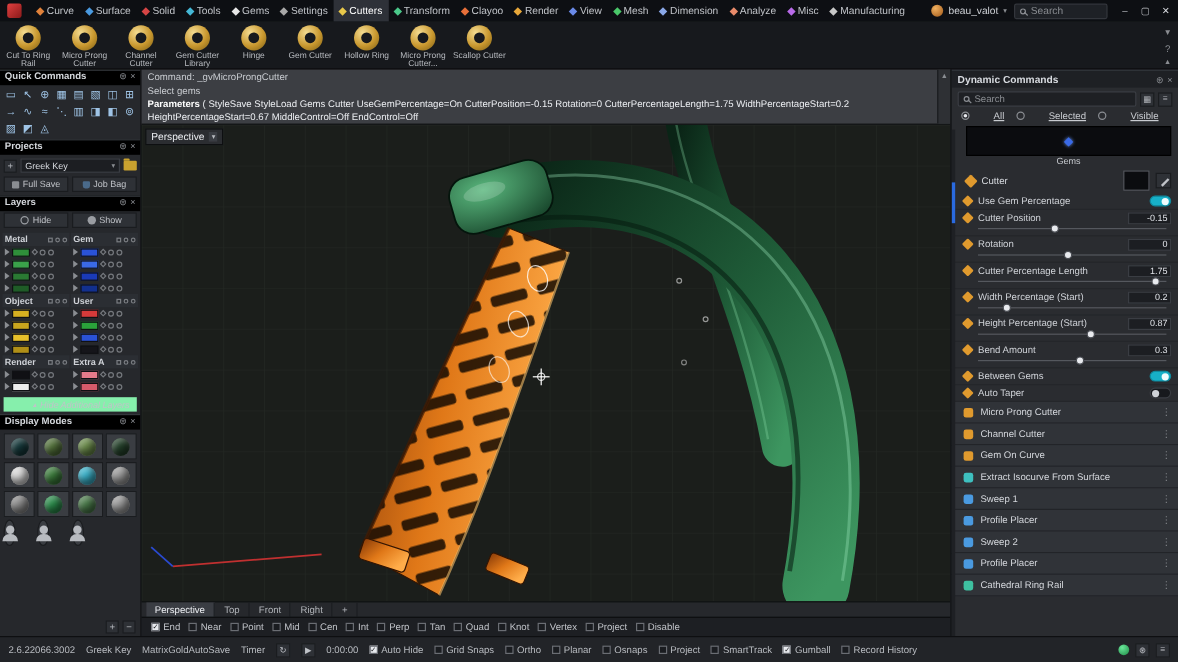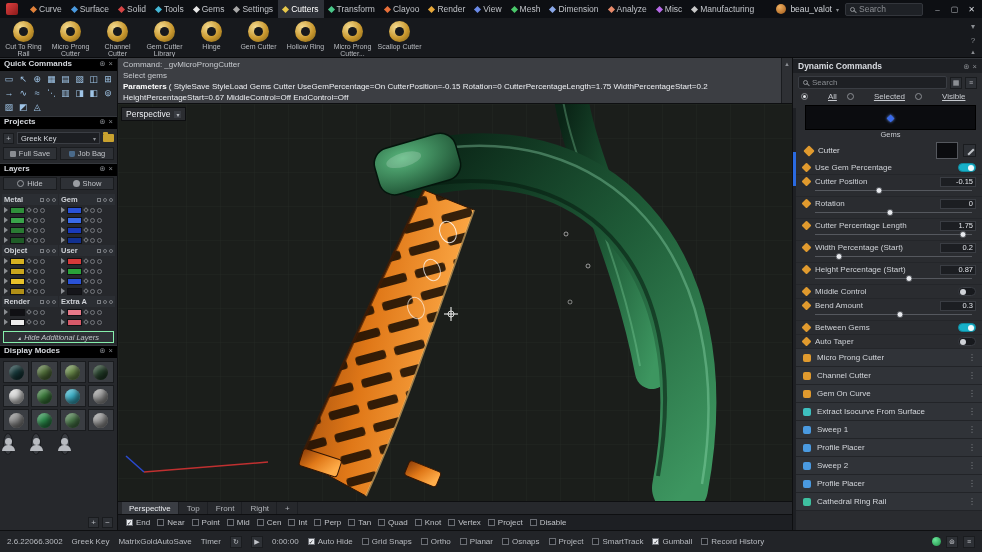--- a/index.html
+++ b/index.html
@@ -55,21 +55,21 @@
   .layers-grid { display:grid; grid-template-columns:1fr 1fr; column-gap:1px; padding:1px 2px 2px; }
   .lg-head { display:flex; align-items:center; height:11px; padding:0 2px; background:#2b2e33; color:#cfd2d7; font-size:7.5px; font-weight:bold; }
   .lg-icons { margin-left:auto; display:flex; gap:2px; align-items:center; }
   .lg-dot { width:4px; height:4px; border:1px solid #7a7d82; border-radius:50%; }
   .lg-sq { width:4px; height:4px; border:1px solid #7a7d82; }
   .lg-row { display:flex; align-items:center; height:10px; gap:2px; padding:0 2px; }
   .tri { width:0; height:0; border-left:4px solid #8a8d92; border-top:3px solid transparent; border-bottom:3px solid transparent; flex:0 0 auto; }
   .swatch { width:15px; height:7px; border:1px solid #101114; flex:0 0 auto; }
   .mini { width:5px; height:5px; border:1px solid #75787d; border-radius:50%; flex:0 0 auto; }
   .mini.dm { border-radius:0; transform:rotate(45deg); width:4px; height:4px; }
-  .hide-add { margin:2px 3px; height:12px; background:#2e3136; border:1px solid #86efac; display:flex; align-items:center; justify-content:center; gap:3px; color:#c0c3c8; font-size:7.5px;font-style:italic; }
+  .hide-add { margin:2px 3px; height:12px; background:#2e3136; border:6px solid #86efac; display:flex; align-items:center; justify-content:flex-end; gap:3px; color:#c0c3c8; font-size:7.5px;font-style:italic; }
   .dm-grid { display:grid; grid-template-columns:repeat(4,1fr); gap:2px; padding:3px; }
   .dm-cell { height:22px; background:#3a3d42; border:1px solid #1a1c1f; display:flex; align-items:center; justify-content:center; position:relative; }
   .sphere { width:15px; height:15px; border-radius:50%; box-shadow:inset -3px -4px 5px rgba(0,0,0,.55), inset 2px 3px 4px rgba(255,255,255,.3); }
   .dm-cell.avatar::before { content:''; position:absolute; top:4px; width:7px; height:7px; border-radius:50%; background:#b8bbc0; }
   .dm-cell.avatar::after { content:''; position:absolute; bottom:3px; width:13px; height:6px; border-radius:6px 6px 0 0; background:#b8bbc0; }
   .lp-bottom { margin-top:auto; display:flex; align-items:center; gap:3px; padding:2px 4px; color:#8a8d92; font-size:8px; }
   .lp-bottom .grow { flex:1; }
 
   
   .center { flex:1; display:flex; flex-direction:column; min-width:0; }
@@ -1009,31 +1009,20 @@
               <span class="param-label">Height Percentage (Start)</span>
               <span class="param-value">0.87</span>
 
             </div>
             <div class="param-slider">
               <span class="track"></span>
               <span class="handle" style="left: 60%;"></span>
             </div>
           </div>
 
-          <div class="param is-toggle">
-            <div class="param-top">
-              <span class="p-icon"></span>
-              <span class="param-label">Middle Control</span>
-
-              <span class="toggle">
-                <span class="knob"></span>
-              </span>
-            </div>
-
-          </div>
 
 
           <div class="param is-slider">
             <div class="param-top">
               <span class="p-icon"></span>
               <span class="param-label">Bend Amount</span>
               <span class="param-value">0.3</span>
 
             </div>
             <div class="param-slider">

